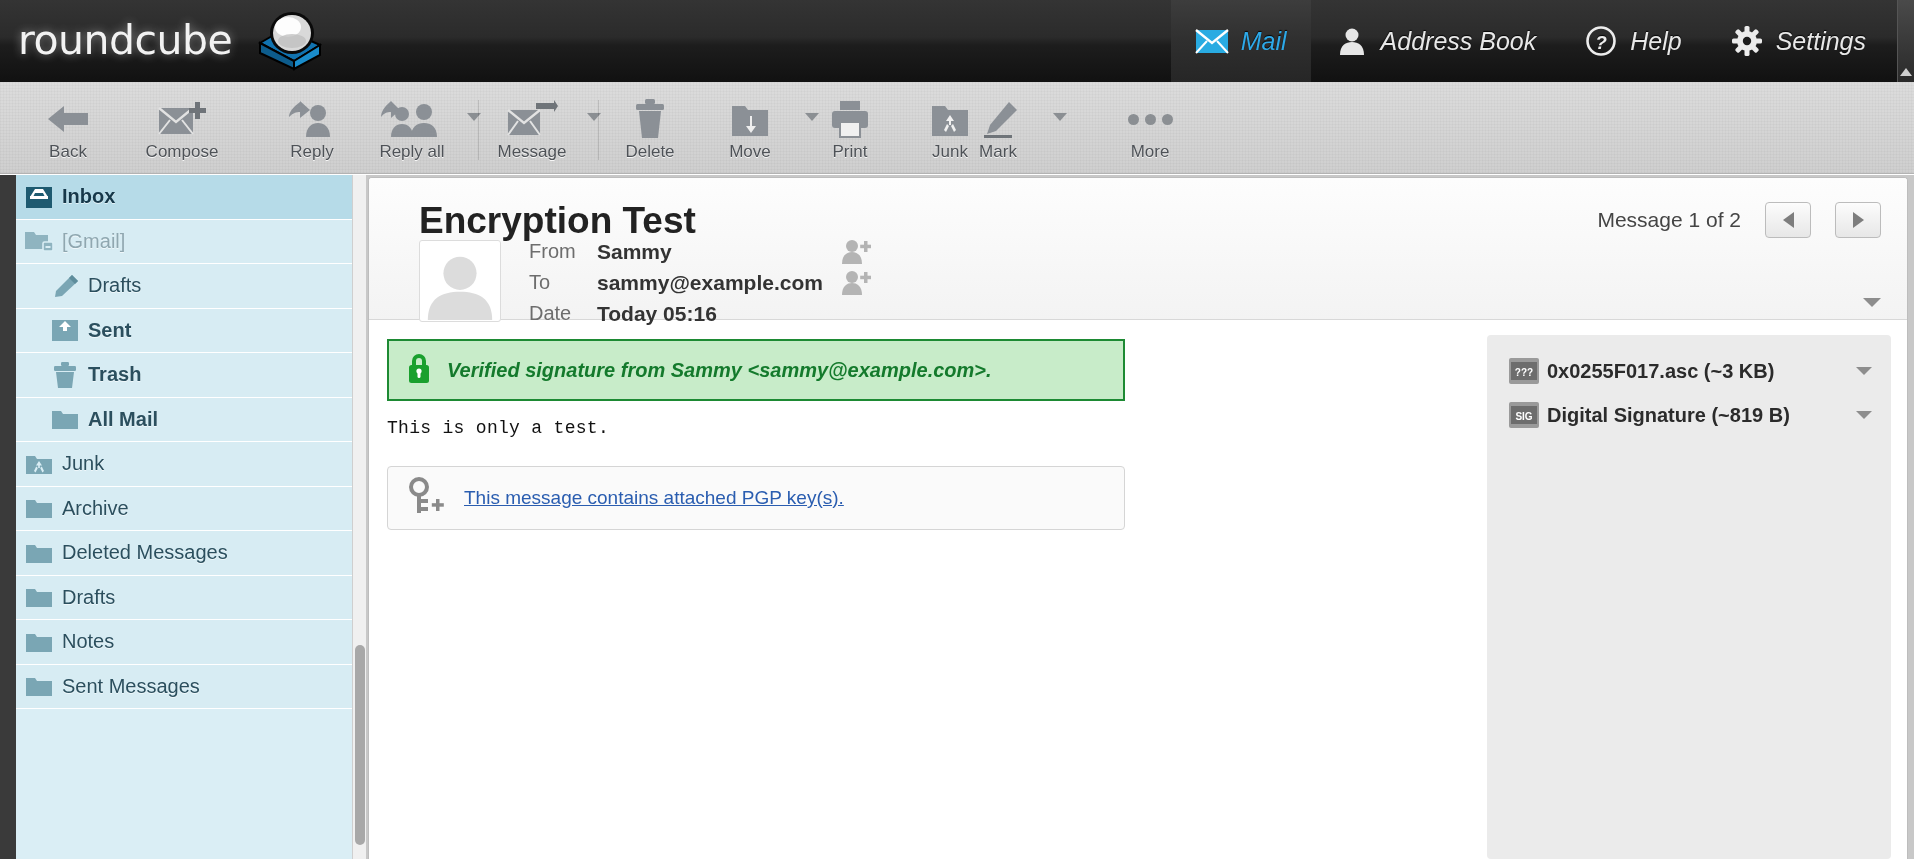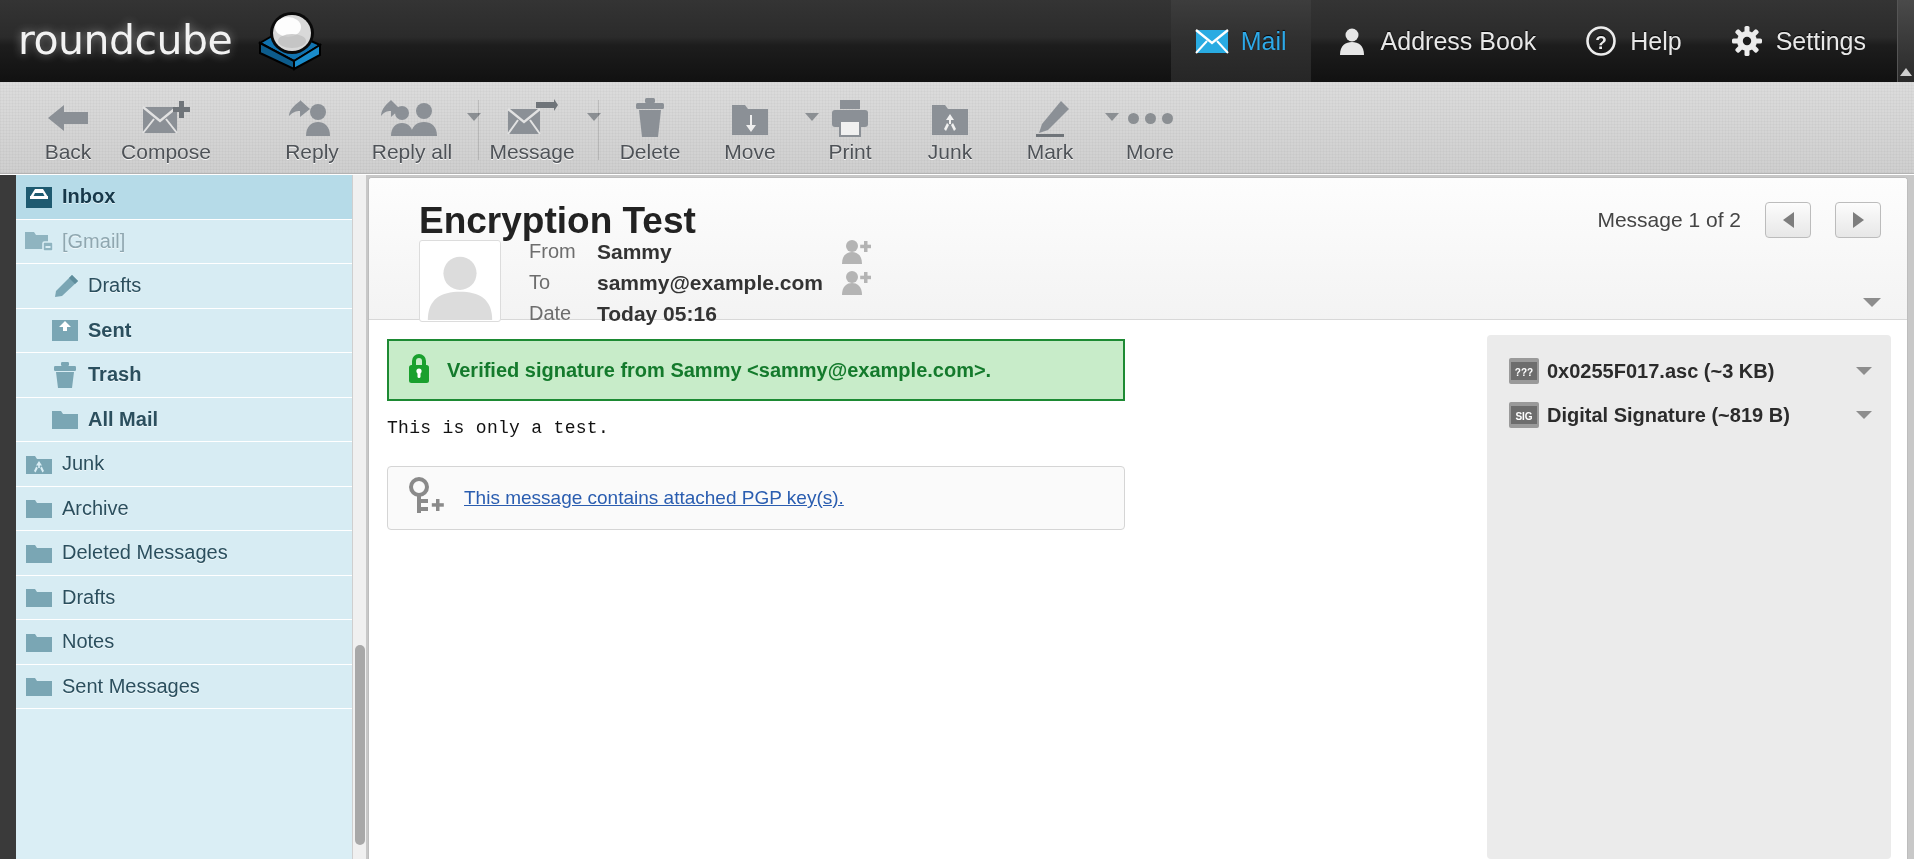--- a/index.html
+++ b/index.html
@@ -27,20 +27,21 @@
   }
   .logo-mark { position: relative; width: 88px; height: 62px; margin-left: 6px; }
   .logo-mark svg { position: absolute; left: 0; top: 0; }
 
   .tabs { position: absolute; right: 24px; top: 0; height: 82px; display: flex; align-items: stretch; }
   .tab {
     display: flex; align-items: center; gap: 12px;
     padding: 0 24px; height: 82px; cursor: pointer;
     color: #e8e8e8; font-size: 25px; font-weight: 400;
     text-shadow: 0 -1px 1px rgba(0,0,0,0.9);
+    font-style: italic;
   }
   .tab.active {
     background: linear-gradient(to bottom, #3d3d3d 0%, #2f2f2f 50%, #262626 100%);
     color: #2ea9e8;
   }
   .tab-icon { display: flex; align-items: center; justify-content: center; width: 34px; height: 32px; }
 
   .topscroll {
     position: absolute; right: 0; top: 0; width: 17px; height: 82px;
     background: linear-gradient(to bottom,#4a4a4a,#2a2a2a);
@@ -62,21 +63,21 @@
     border-bottom: 1px solid #b3b3b3;
   }
   .tb-group { position: absolute; top: 10px; display: flex; align-items: stretch; height: 72px; }
   .tb-btn {
     width: 100px; height: 72px; display: flex; flex-direction: column;
     align-items: center; justify-content: flex-start; cursor: pointer;
     padding-top: 6px;
   }
   .tb-btn .ico { height: 42px; display: flex; align-items: center; justify-content: center; }
   .tb-btn .lbl {
-    font-size: 21px; color: #4e5257; margin-top: 2px;
+    font-size: 17px; color: #4e5257; margin-top: 2px;
     text-shadow: 0 1px 0 rgba(255,255,255,0.85);
   }
   .tb-sep { width: 1px; background: rgba(0,0,0,0.13); margin: 8px 0 14px 0; }
   .tb-caret {
     width: 24px; display: flex; align-items: center; justify-content: center;
     padding-bottom: 22px; cursor: pointer;
   }
   .caret-dn {
     width: 0; height: 0; border-left: 7px solid transparent; border-right: 7px solid transparent;
     border-top: 8px solid #8b8f93;
@@ -160,21 +161,21 @@
   .addcontact { margin-left: 8px; cursor: pointer; display: flex; align-items: center; }
   .hdr-expand {
     position: absolute; right: 26px; bottom: 12px; cursor: pointer;
   }
 
   .msgbody { position: absolute; left: 0; top: 143px; right: 0; bottom: 0; display: flex; }
   .bodycol { flex: 1; position: relative; padding: 18px 16px 0 18px; }
   .sigbanner {
     display: flex; align-items: center; gap: 14px;
     background: #c8ecc9; border: 2px solid #1d8a33;
-    padding: 11px 16px; width: 738px;
+    padding: 11px 16px; width: 738px; font-style: italic;
   }
   .sigtext { font-size: 20px; font-weight: bold; color: #147a2c; }
   .bodytext {
     margin-top: 17px; font-family: "Liberation Mono", "DejaVu Sans Mono", monospace;
     font-size: 18px; color: #111; letter-spacing: 0.3px;
   }
   .pgpnotice {
     margin-top: 28px; width: 738px; height: 64px;
     background: #fafafa; border: 1px solid #d5d5d5; border-radius: 4px;
     display: flex; align-items: center; gap: 18px; padding: 0 20px;
@@ -273,21 +274,21 @@
     <div class="tb-btn">
       <span class="ico">
         <svg width="46" height="36" viewBox="0 0 46 36">
           <path d="M3 18 L19 5 L19 12 L43 12 L43 24 L19 24 L19 31 Z" fill="#8b9096"></path>
         </svg>
       </span>
       <span class="lbl">Back</span>
     </div>
   </div>
 
-  <div class="tb-group" style="left:116px;">
+  <div class="tb-group" style="left:132px;">
     <div class="tb-btn">
       <span class="ico">
         <svg width="50" height="38" viewBox="0 0 50 38">
           <rect x="2" y="8" width="34" height="26" fill="#8b9096"></rect>
           <path d="M2 8 L19 22 L36 8" fill="none" stroke="#e2e2e2" stroke-width="2.4"></path>
           <path d="M2 34 L13 20 M36 34 L25 20" stroke="#e2e2e2" stroke-width="2"></path>
           <rect x="38" y="2" width="5" height="17" fill="#6f7479"></rect>
           <rect x="32" y="8" width="17" height="5" fill="#6f7479"></rect>
         </svg>
       </span>
@@ -397,21 +398,21 @@
             <path d="M20 15 L24 21 L21 21 L21 25 L19 25 L19 21 L16 21 Z"></path>
             <path d="M14 30 L17 24 L19 26 L16 32 Z"></path>
             <path d="M26 30 L23 24 L21 26 L24 32 Z"></path>
           </g>
         </svg>
       </span>
       <span class="lbl">Junk</span>
     </div>
   </div>
 
-  <div class="tb-group" style="left:1000px;">
+  <div class="tb-group" style="left:948px;">
     <div class="tb-btn">
       <span class="ico">
         <svg width="44" height="40" viewBox="0 0 44 40">
           <path d="M33 3 L41 11 L20 32 L11 35 L14 26 Z" fill="#8b9096"></path>
           <rect x="8" y="36" width="28" height="3" fill="#6f7479"></rect>
         </svg>
       </span>
       <span class="lbl">Mark</span>
     </div>
     <div class="tb-caret">

